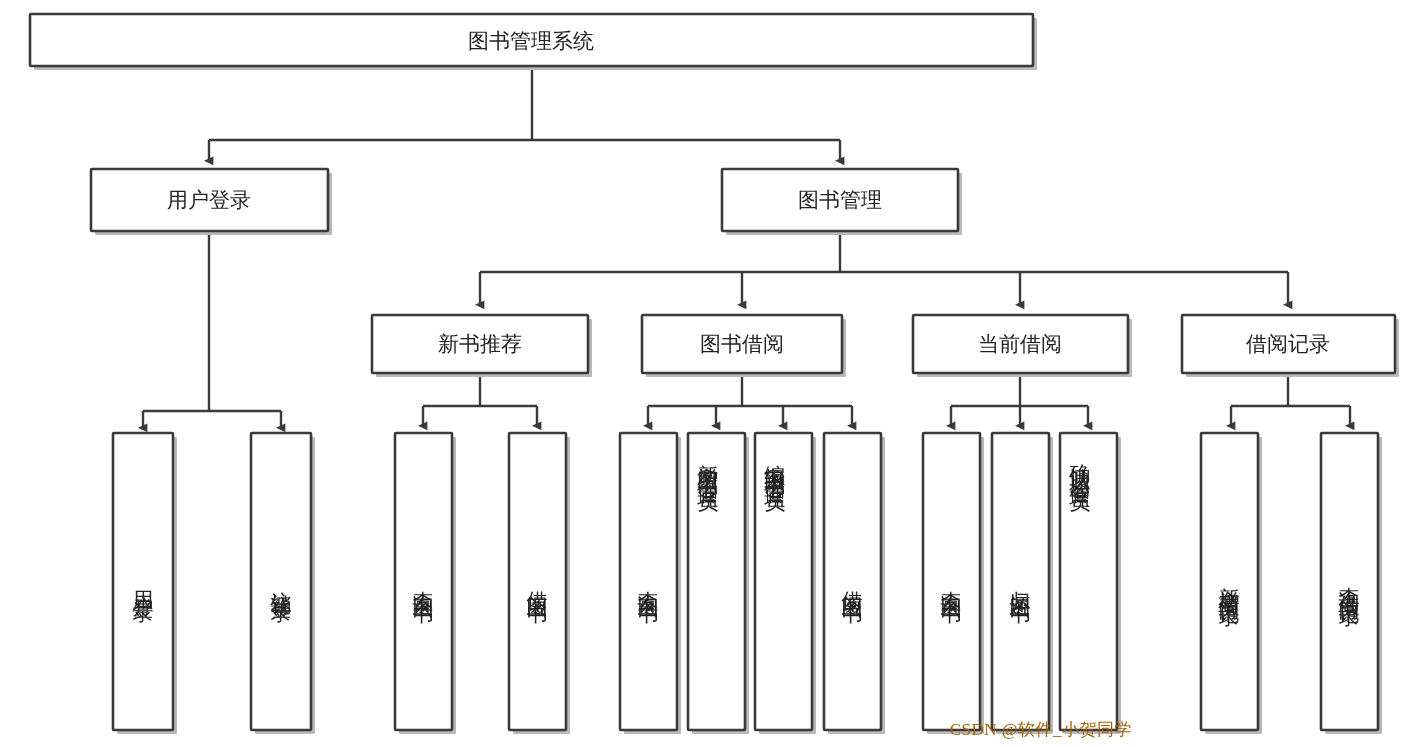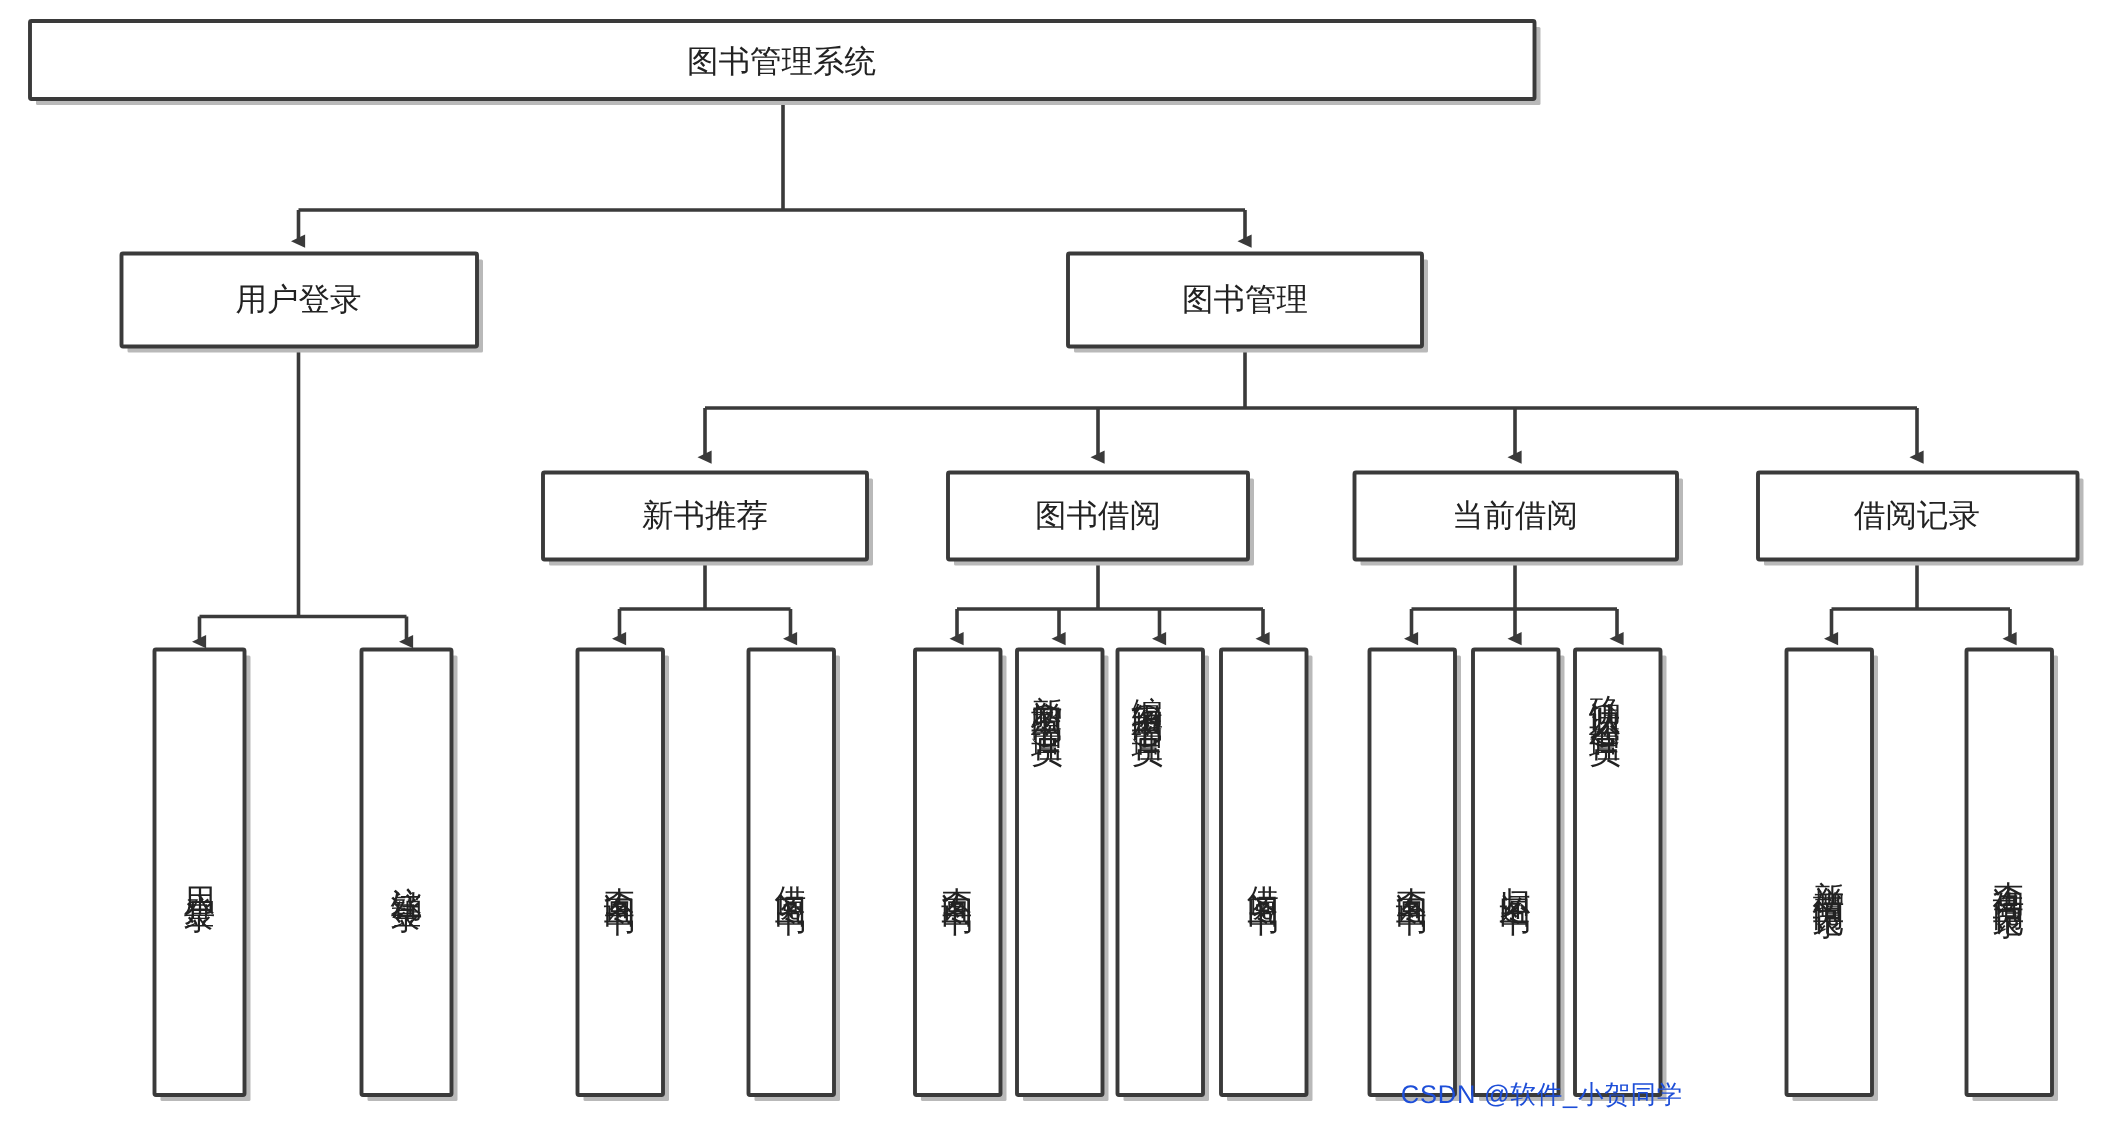--- a/index.html
+++ b/index.html
@@ -1,43 +1,43 @@
 <!DOCTYPE html>
 <html><head>
 <meta charset="utf-8">
 <style>
   html,body{margin:0;padding:0;background:#ffffff;}
   body{
     width:1405px;height:747px;
     font-family:"DejaVu Sans","Liberation Sans",sans-serif;
     overflow:hidden;position:relative;
   }
-  #diagram-root{position:relative;width:1130px;height:747px;}
+  #diagram-root{position:relative;width:1130px;height:747px;margin-left:10px;}
   svg#tree{position:absolute;left:0;top:0;width:1405px;height:747px;}
   .node-rect{fill:#ffffff;stroke:#3a3a3a;stroke-width:2.6;}
   .node-shadow{fill:#b9b9b9;}
   .edge{stroke:#3a3a3a;stroke-width:2.4;fill:none;}
   .edge-head{fill:#3a3a3a;}
   .node-label{
     font-family:"DejaVu Sans","Liberation Sans",sans-serif;
     fill:#222222;font-size:21px;
     dominant-baseline:middle;text-anchor:middle;
   }
   .node-label-v{
     font-family:"DejaVu Sans","Liberation Sans",sans-serif;
     fill:#222222;font-size:21px;
     writing-mode:vertical-rl;
     text-orientation:upright;
     letter-spacing:4px;
     text-anchor:middle;
   }
   .watermark{
     position:absolute;right:8px;bottom:6px;
-    font-family:Liberation Sans, sans-serif;
-    font-size:17px;color:#1d4ed8;white-space:nowrap;
+    font-family:Liberation Serif, serif;
+    font-size:17px;color:#a16207;white-space:nowrap;
     letter-spacing:0.5px;
   }
 </style>
 </head>
 <body>
 
 <div id="diagram-root">
 
   <svg id="tree" viewBox="0 0 1405 747">
     <defs>

